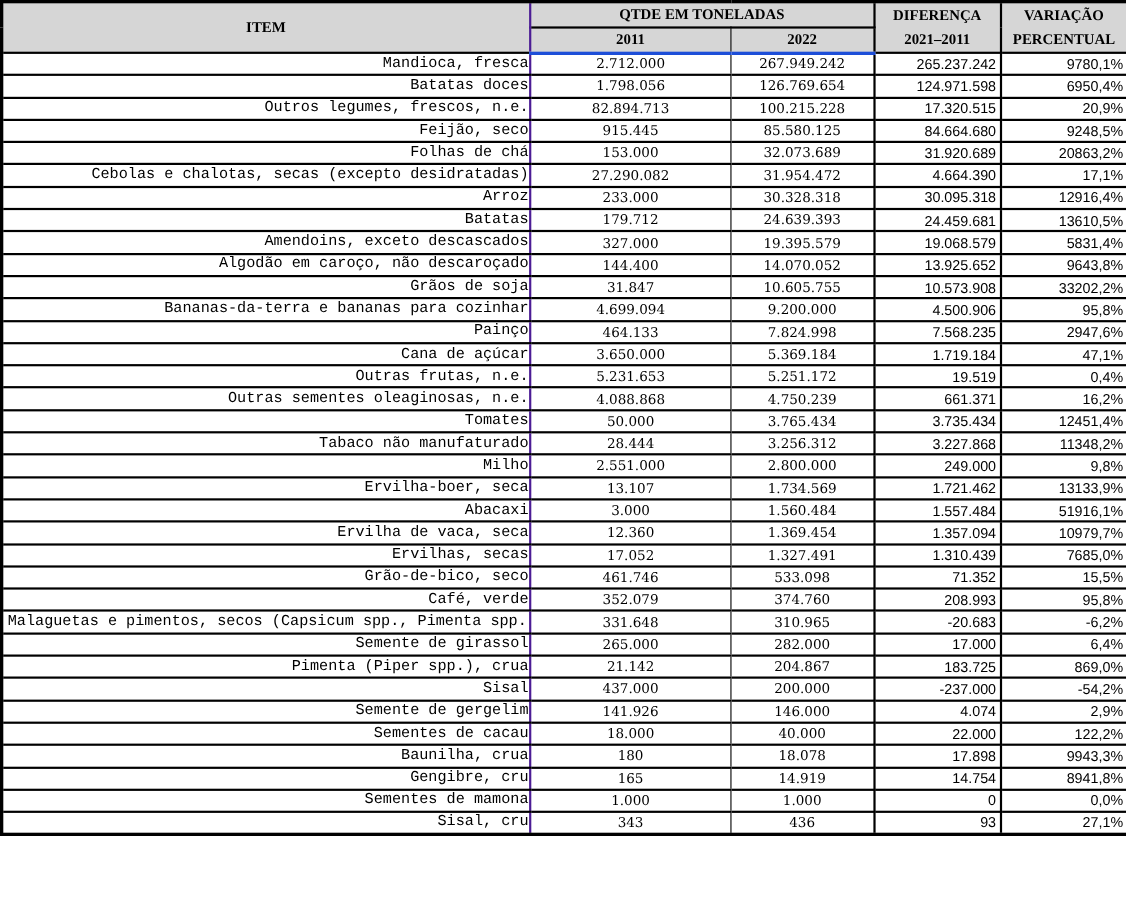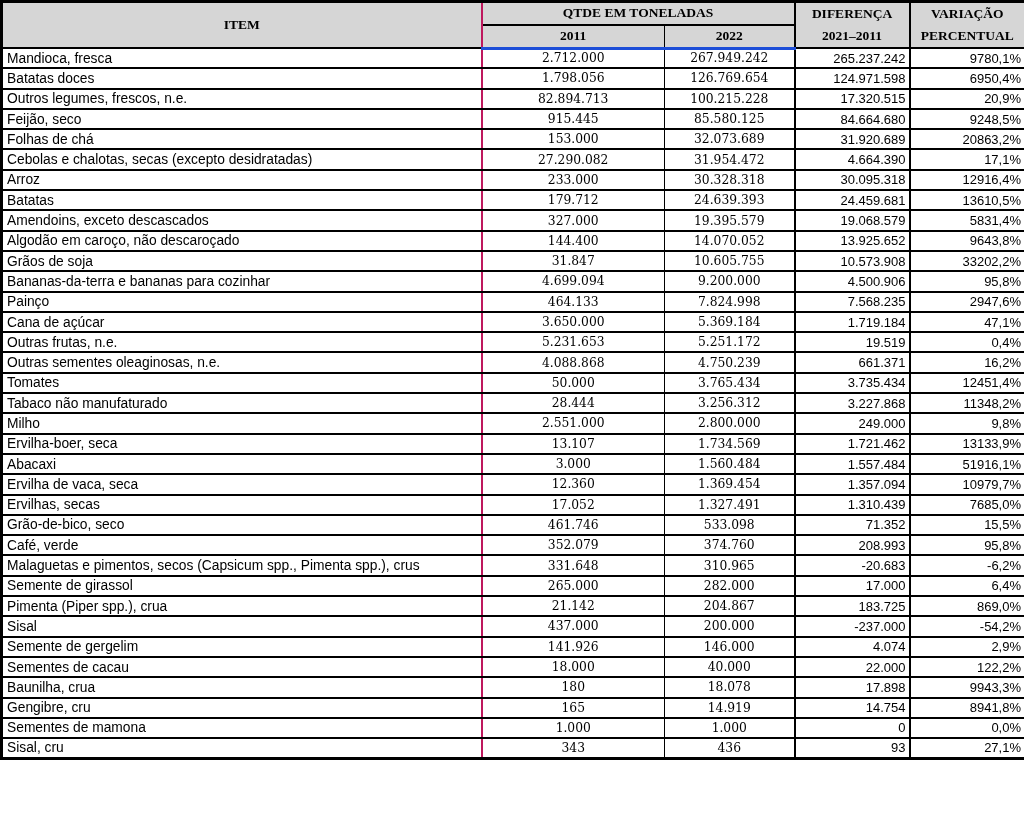--- a/index.html
+++ b/index.html
@@ -29,36 +29,36 @@
     font-size: 13.5px;
     color: #000000;
     text-align: center;
     vertical-align: middle;
     height: 21px;
     border-bottom: 3px solid #1d4ed8;
   }
   thead tr.h1 th { border-bottom: 2px solid #000000; }
   thead th.two-line { line-height: 22px; padding: 0 6px; }
 
-  th.b-item-r, td.b-item-r { border-right: 2px solid #be185d; }
+  th.b-item-r, td.b-item-r { border-right: 2px solid #4c1d95; }
   th.b-thin-r, td.b-thin-r { border-right: 1px solid #000000; }
   th.b-med-r,  td.b-med-r  { border-right: 2px solid #000000; }
 
   tbody td {
     height: 20.3px;
     border-bottom: 2px solid #000000;
     color: #000000;
     vertical-align: middle;
     white-space: nowrap;
     overflow: hidden;
   }
   td.item {
-    font-family: Liberation Sans, sans-serif;
+    font-family: Liberation Mono, monospace;
     font-size: 13.8px;
-    text-align: left;
+    text-align: right;
     padding-left: 4px;
   }
   td.qty {
     font-family: "DejaVu Serif", serif;
     font-size: 12.3px;
     text-align: center;
     font-feature-settings: "onum";
   }
   td.dif, td.var {
     font-family: "Liberation Sans", sans-serif;

